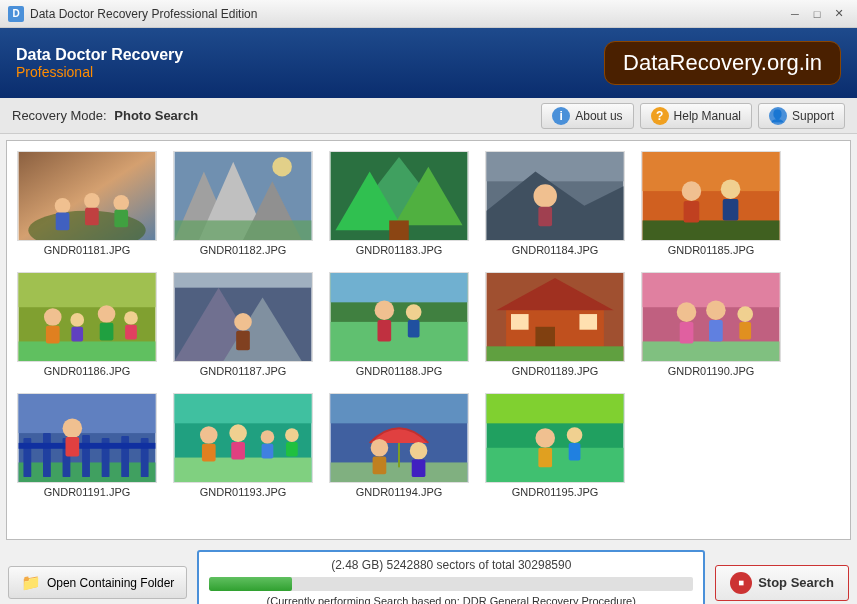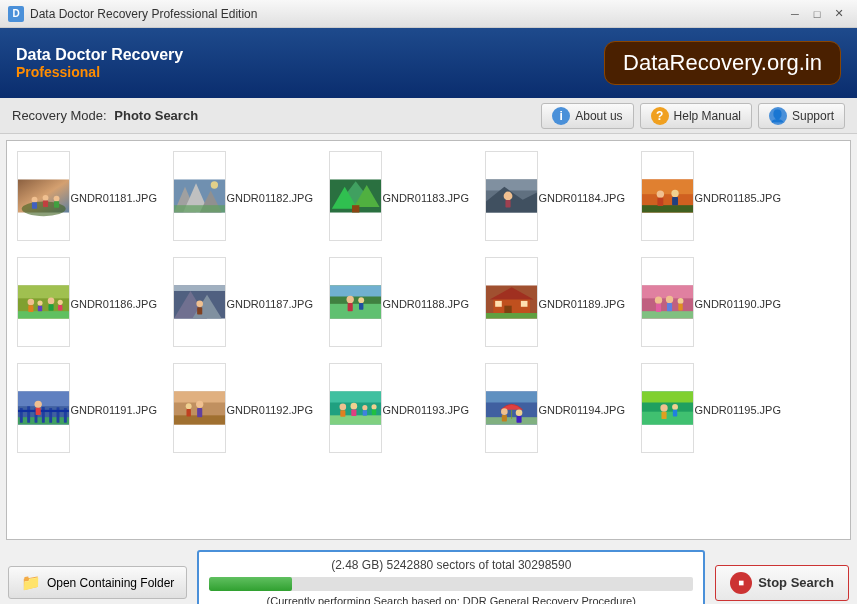--- a/index.html
+++ b/index.html
@@ -23,21 +23,21 @@
     
     #header {
       background: linear-gradient(to bottom, #1e4a8c, #0a2d6e);
       height: 70px;
       display: flex;
       align-items: center;
       padding: 0 16px;
     }
     #header .app-title { color: white; }
     #header .app-title .main { font-size: 16px; font-weight: bold; }
-    #header .app-title .sub { font-size: 14px; color: #ff8c00; font-weight: bold; }
+    #header .app-title .sub { font-size: 14px; color: #ff8c00; font-weight: normal; }
     #header .brand-logo {
       margin-left: auto;
       background: #4a2000;
       color: white;
       font-size: 22px;
       font-weight: normal;
       padding: 8px 18px;
       border-radius: 11px;
       border: 1px solid #8b4500;
     }
@@ -84,20 +84,21 @@
 
     
     .photo-grid {
       display: flex;
       flex-wrap: wrap;
       padding: 10px;
       gap: 16px;
     }
     .photo-item {
       display: flex;
+      flex-direction: column;
       align-items: center;
       width: 140px;
     }
     .photo-name {
       font-size: 11px;
       color: #333;
       margin-top: 3px;
       text-align: center;
     }
 
@@ -338,32 +339,20 @@
             <rect x="105" y="43" width="8" height="42" fill="#2040a0" rx="1"></rect>
             <rect x="125" y="45" width="8" height="40" fill="#2040a0" rx="1"></rect>
             <rect x="0" y="50" width="140" height="6" fill="#1030a0"></rect>
             <circle cx="55" cy="35" r="10" fill="#f0c090"></circle>
             <rect x="48" y="44" width="14" height="20" fill="#e04040" rx="2"></rect>
           </svg></div>
         <div class="photo-name">GNDR01191.JPG</div>
       </div>
       <div class="photo-item">
         <div class="thumb"><svg viewBox="0 0 140 90" xmlns="http://www.w3.org/2000/svg">
-            <rect width="140" height="90" fill="#c09060"></rect>
-            <rect width="140" height="30" fill="#e0b080" y="0"></rect>
-            <rect width="140" height="25" fill="#a07030" y="65"></rect>
-            <circle cx="70" cy="35" r="10" fill="#f0c090"></circle>
-            <rect x="63" y="45" width="14" height="25" fill="#6040a0" rx="2"></rect>
-            <circle cx="40" cy="40" r="8" fill="#f0d090"></circle>
-            <rect x="34" y="48" width="12" height="20" fill="#c04020" rx="2"></rect>
-          </svg></div>
-        <div class="photo-name">GNDR01192.JPG</div>
-      </div>
-      <div class="photo-item">
-        <div class="thumb"><svg viewBox="0 0 140 90" xmlns="http://www.w3.org/2000/svg">
             <rect width="140" height="90" fill="#20a080"></rect>
             <rect width="140" height="30" fill="#40c0a0" y="0"></rect>
             <rect width="140" height="25" fill="#80d080" y="65"></rect>
             <circle cx="35" cy="42" r="9" fill="#f0c090"></circle>
             <rect x="28" y="51" width="14" height="18" fill="#e08020" rx="2"></rect>
             <circle cx="65" cy="40" r="9" fill="#f0d090"></circle>
             <rect x="58" y="49" width="14" height="18" fill="#e04080" rx="2"></rect>
             <circle cx="95" cy="44" r="7" fill="#f0c090"></circle>
             <rect x="89" y="51" width="12" height="15" fill="#4080e0" rx="2"></rect>
             <circle cx="120" cy="42" r="7" fill="#f0d090"></circle>

